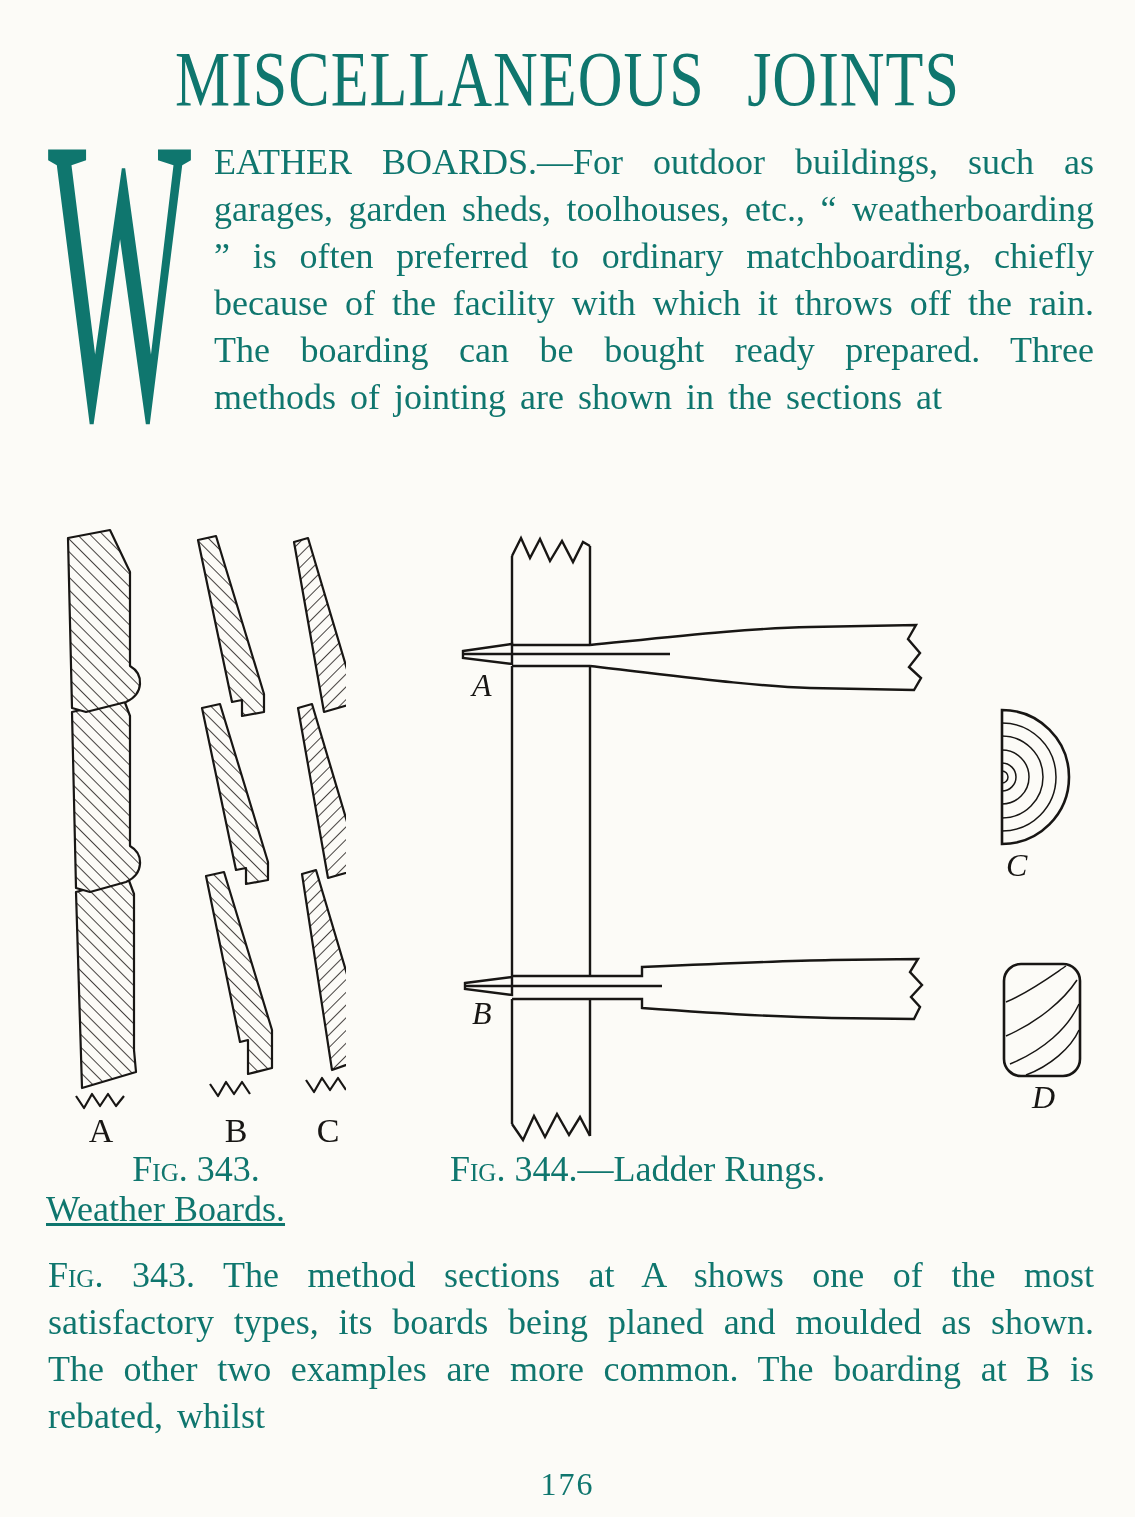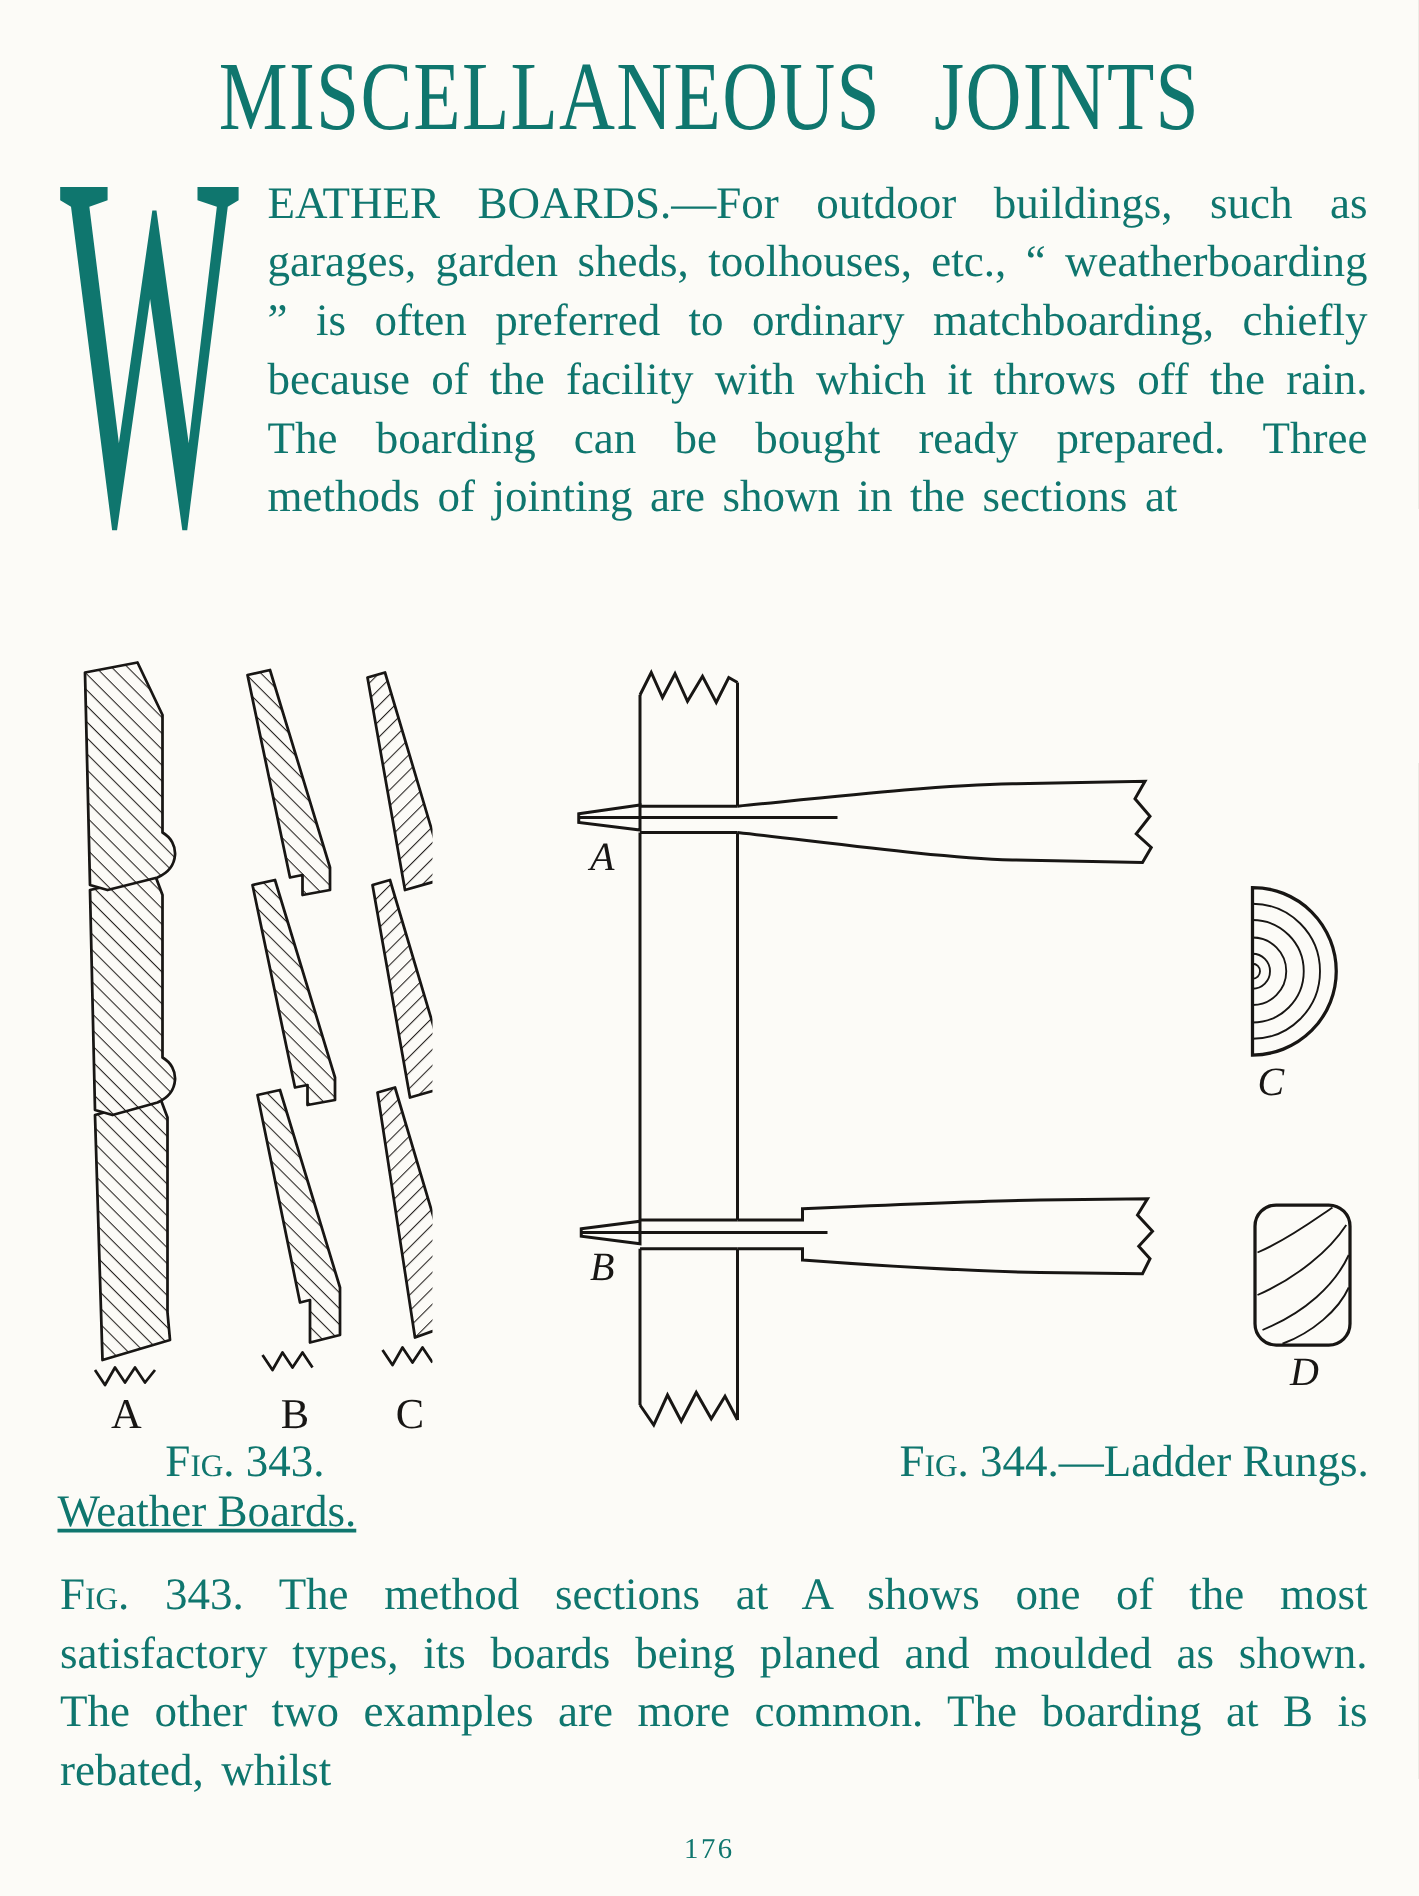--- a/index.html
+++ b/index.html
@@ -21,24 +21,24 @@
 
   .dropbox { float:left; width:150px; height:272px; margin:4px 16px 0 0; position:relative; }
   .dropcap { position:absolute; left:0; top:-68px; font-size:410px; line-height:410px;
              transform:scaleX(0.37); transform-origin:0 0; }
 
   .smallcaps { font-variant: small-caps; }
 
   .cap { position:absolute; font-size:36px; }
   .cap-343-fig  { top:1148px; left:46px;  width:300px; text-align:center; }
   .cap-343-name { top:1188px; left:46px;  width:400px; text-align:left;text-decoration:underline; }
-  .cap-344      { top:1148px; left:450px; width:645px; text-align:right; }
+  .cap-344      { top:1148px; left:450px; width:645px; text-align:left; }
 
   .pageno { position:absolute; top:1466px; left:0; width:100%; text-align:center;
-            font-size:23px; letter-spacing:2px; }
+            font-size:32px; letter-spacing:2px; }
 
   .fig { position:absolute; }
   .fig343 { top:528px; left:46px; }
   .fig344 { top:524px; left:450px; }
   svg text { font-family:"Liberation Serif", serif; fill:#181614; }
 </style>
 </head>
 <body>
 
 <div class="page">

